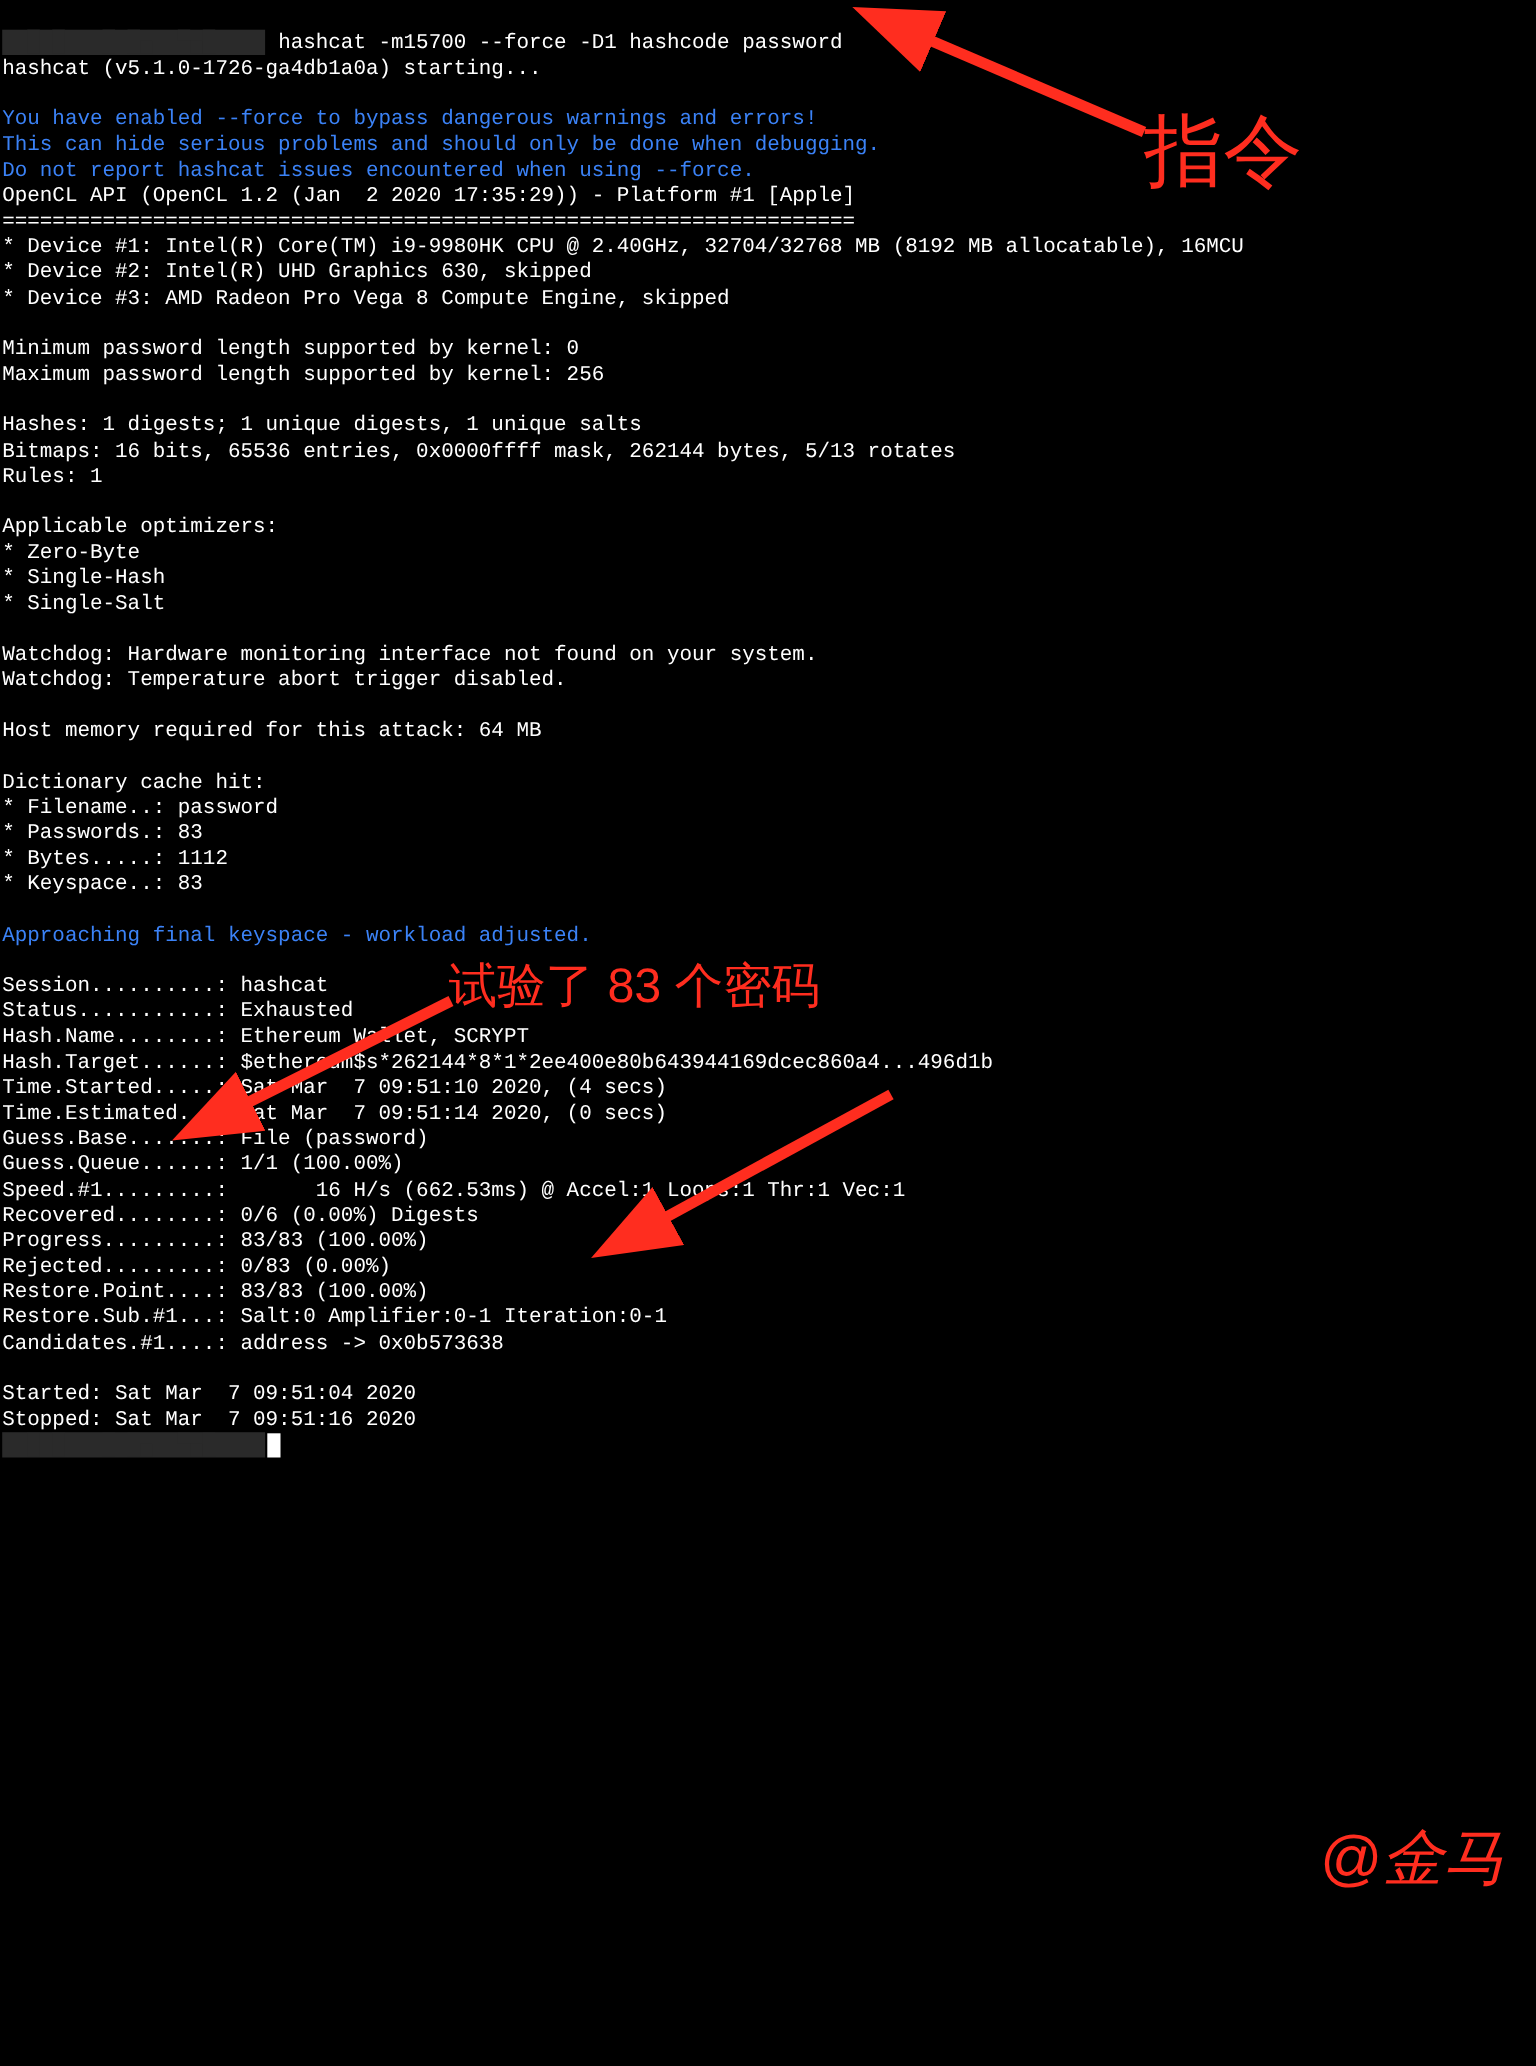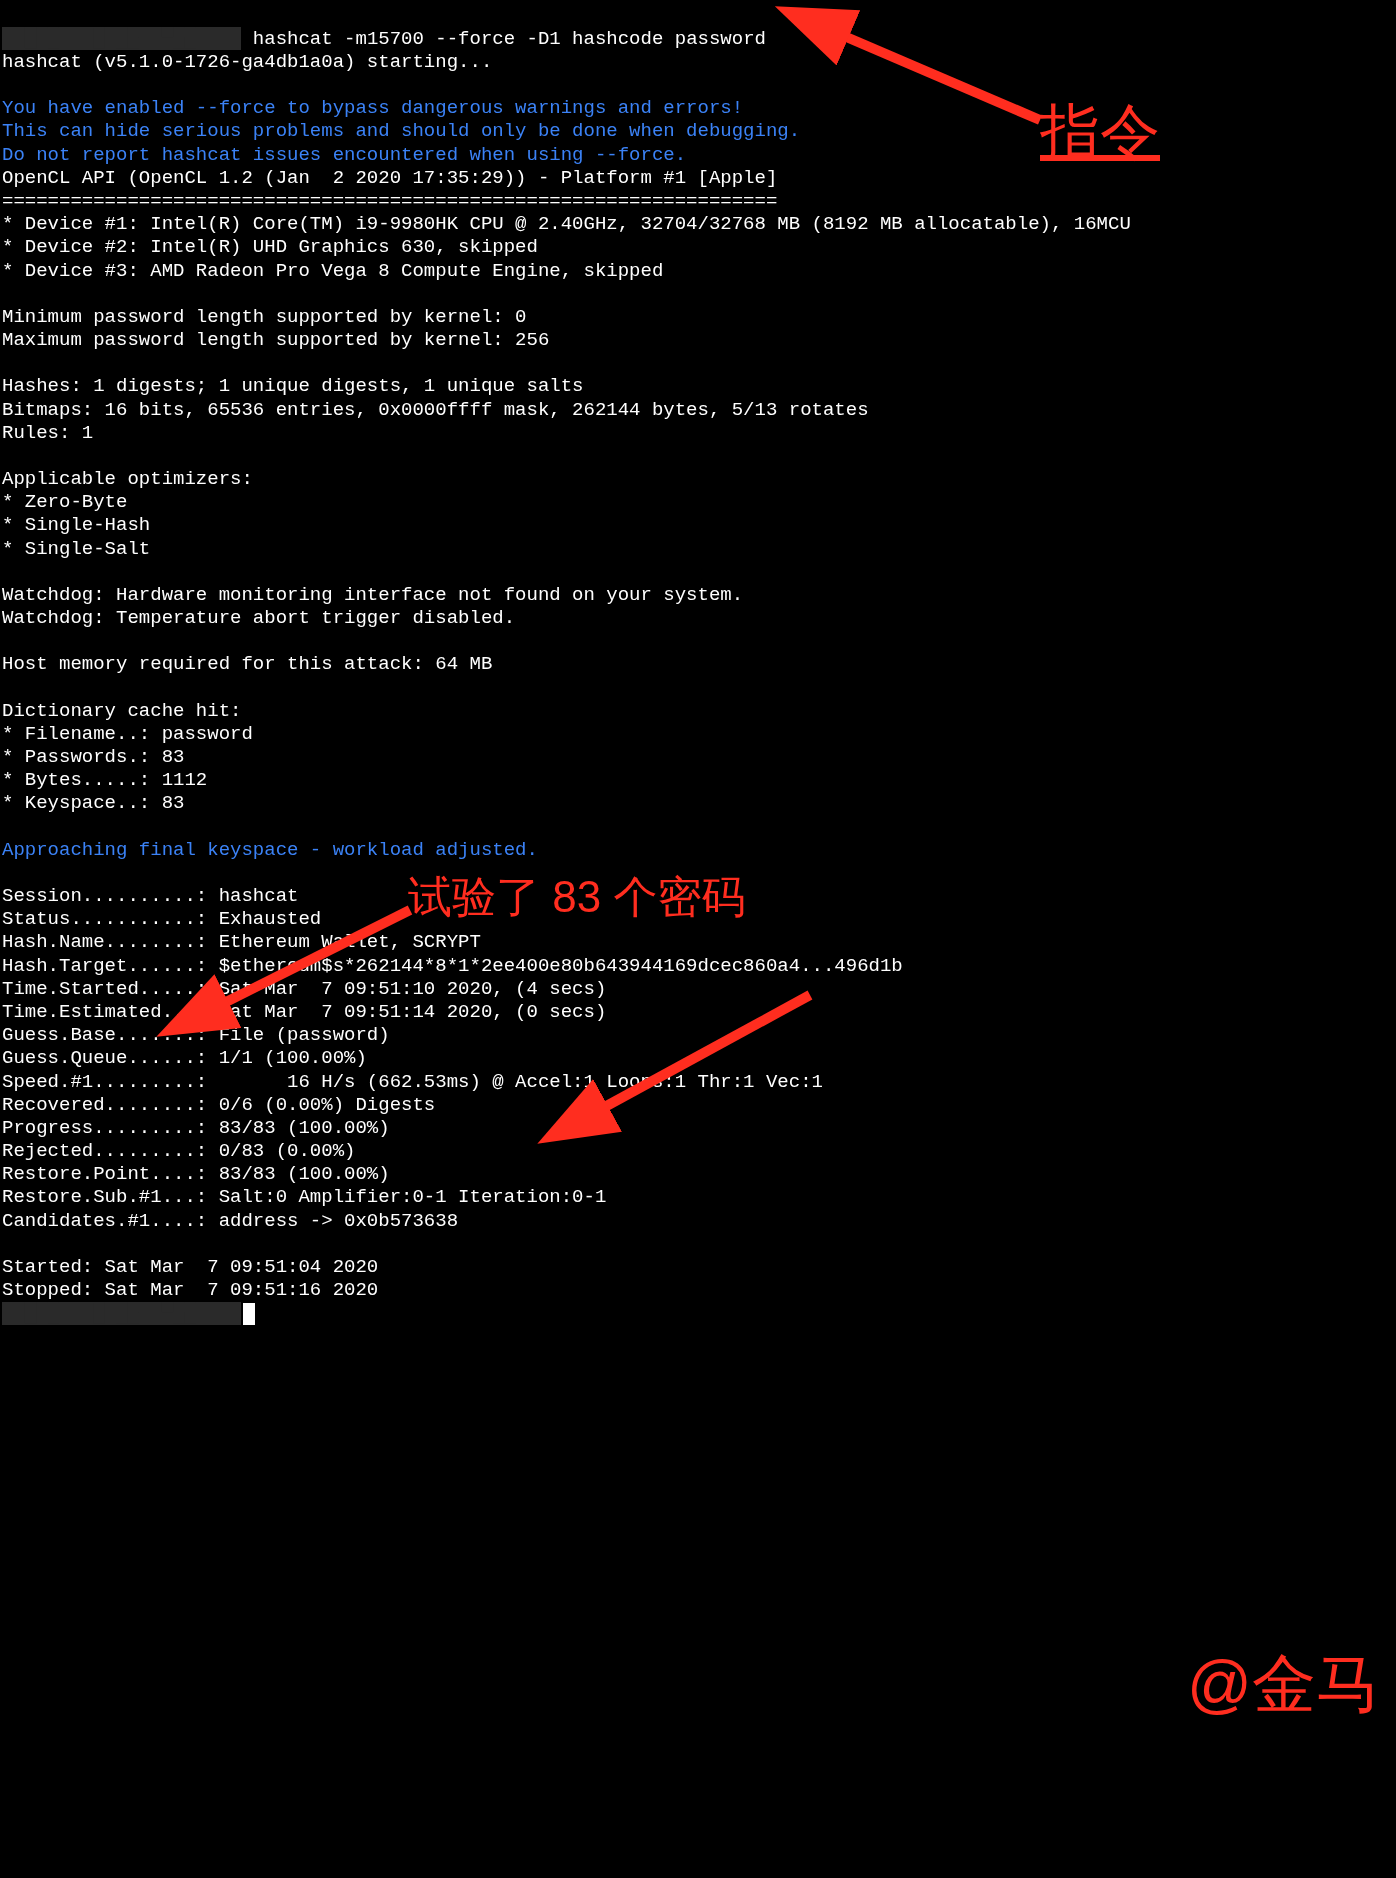--- a/index.html
+++ b/index.html
@@ -29,24 +29,24 @@
     color: #2a2a2a;
     vertical-align: middle;
   }
   .anno {
     position: absolute;
     color: #ff2d1f;
     font-family: "PingFang SC", "Hiragino Sans GB", "Microsoft YaHei", sans-serif;
     font-weight: 500;
     pointer-events: none;
   }
-  .anno-cmd    { left: 1040px; top: 95px;  font-size: 60px; text-decoration: underline; }
+  .anno-cmd    { left: 1040px; top: 95px;  font-size: 72px; }
   .anno-tried  { left: 408px;  top: 870px; font-size: 44px; }
   .anno-result { left: 820px;  top: 975px; font-size: 56px; line-height: 1.15; }
-  .anno-watermark { right: 16px; bottom: 155px; font-size: 64px; }
+  .anno-watermark { right: 28px; bottom: 155px; font-size: 56px; font-style: italic; }
   svg.arrow { position: absolute; overflow: visible; pointer-events: none; }
   .cursor {
     display: inline-block;
     width: 12px;
     height: 22px;
     background: #fff;
     vertical-align: text-bottom;
     margin-left: 2px;
   }
 </style>

